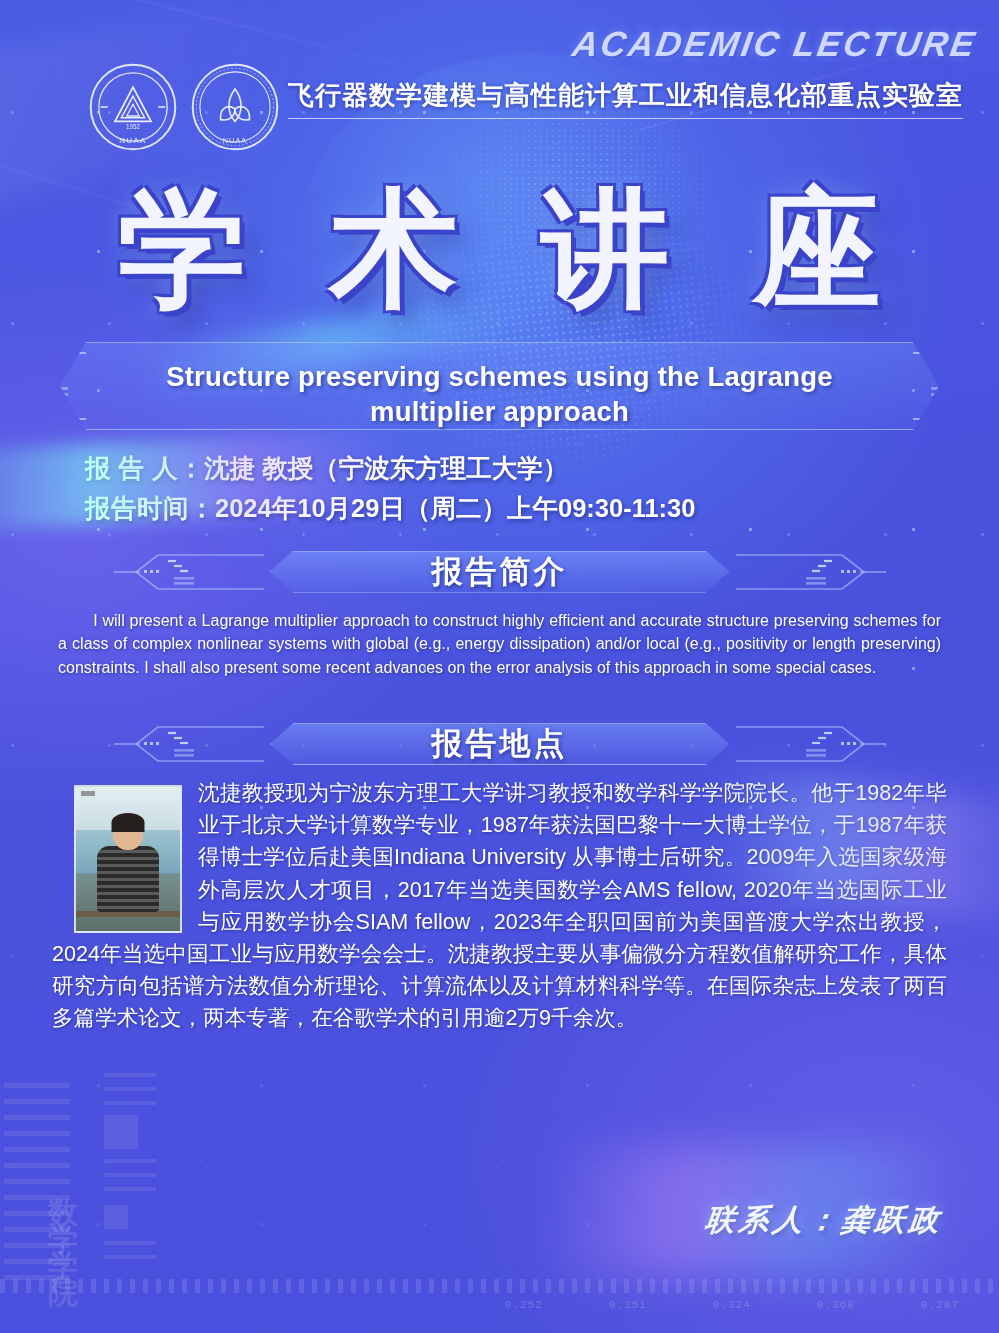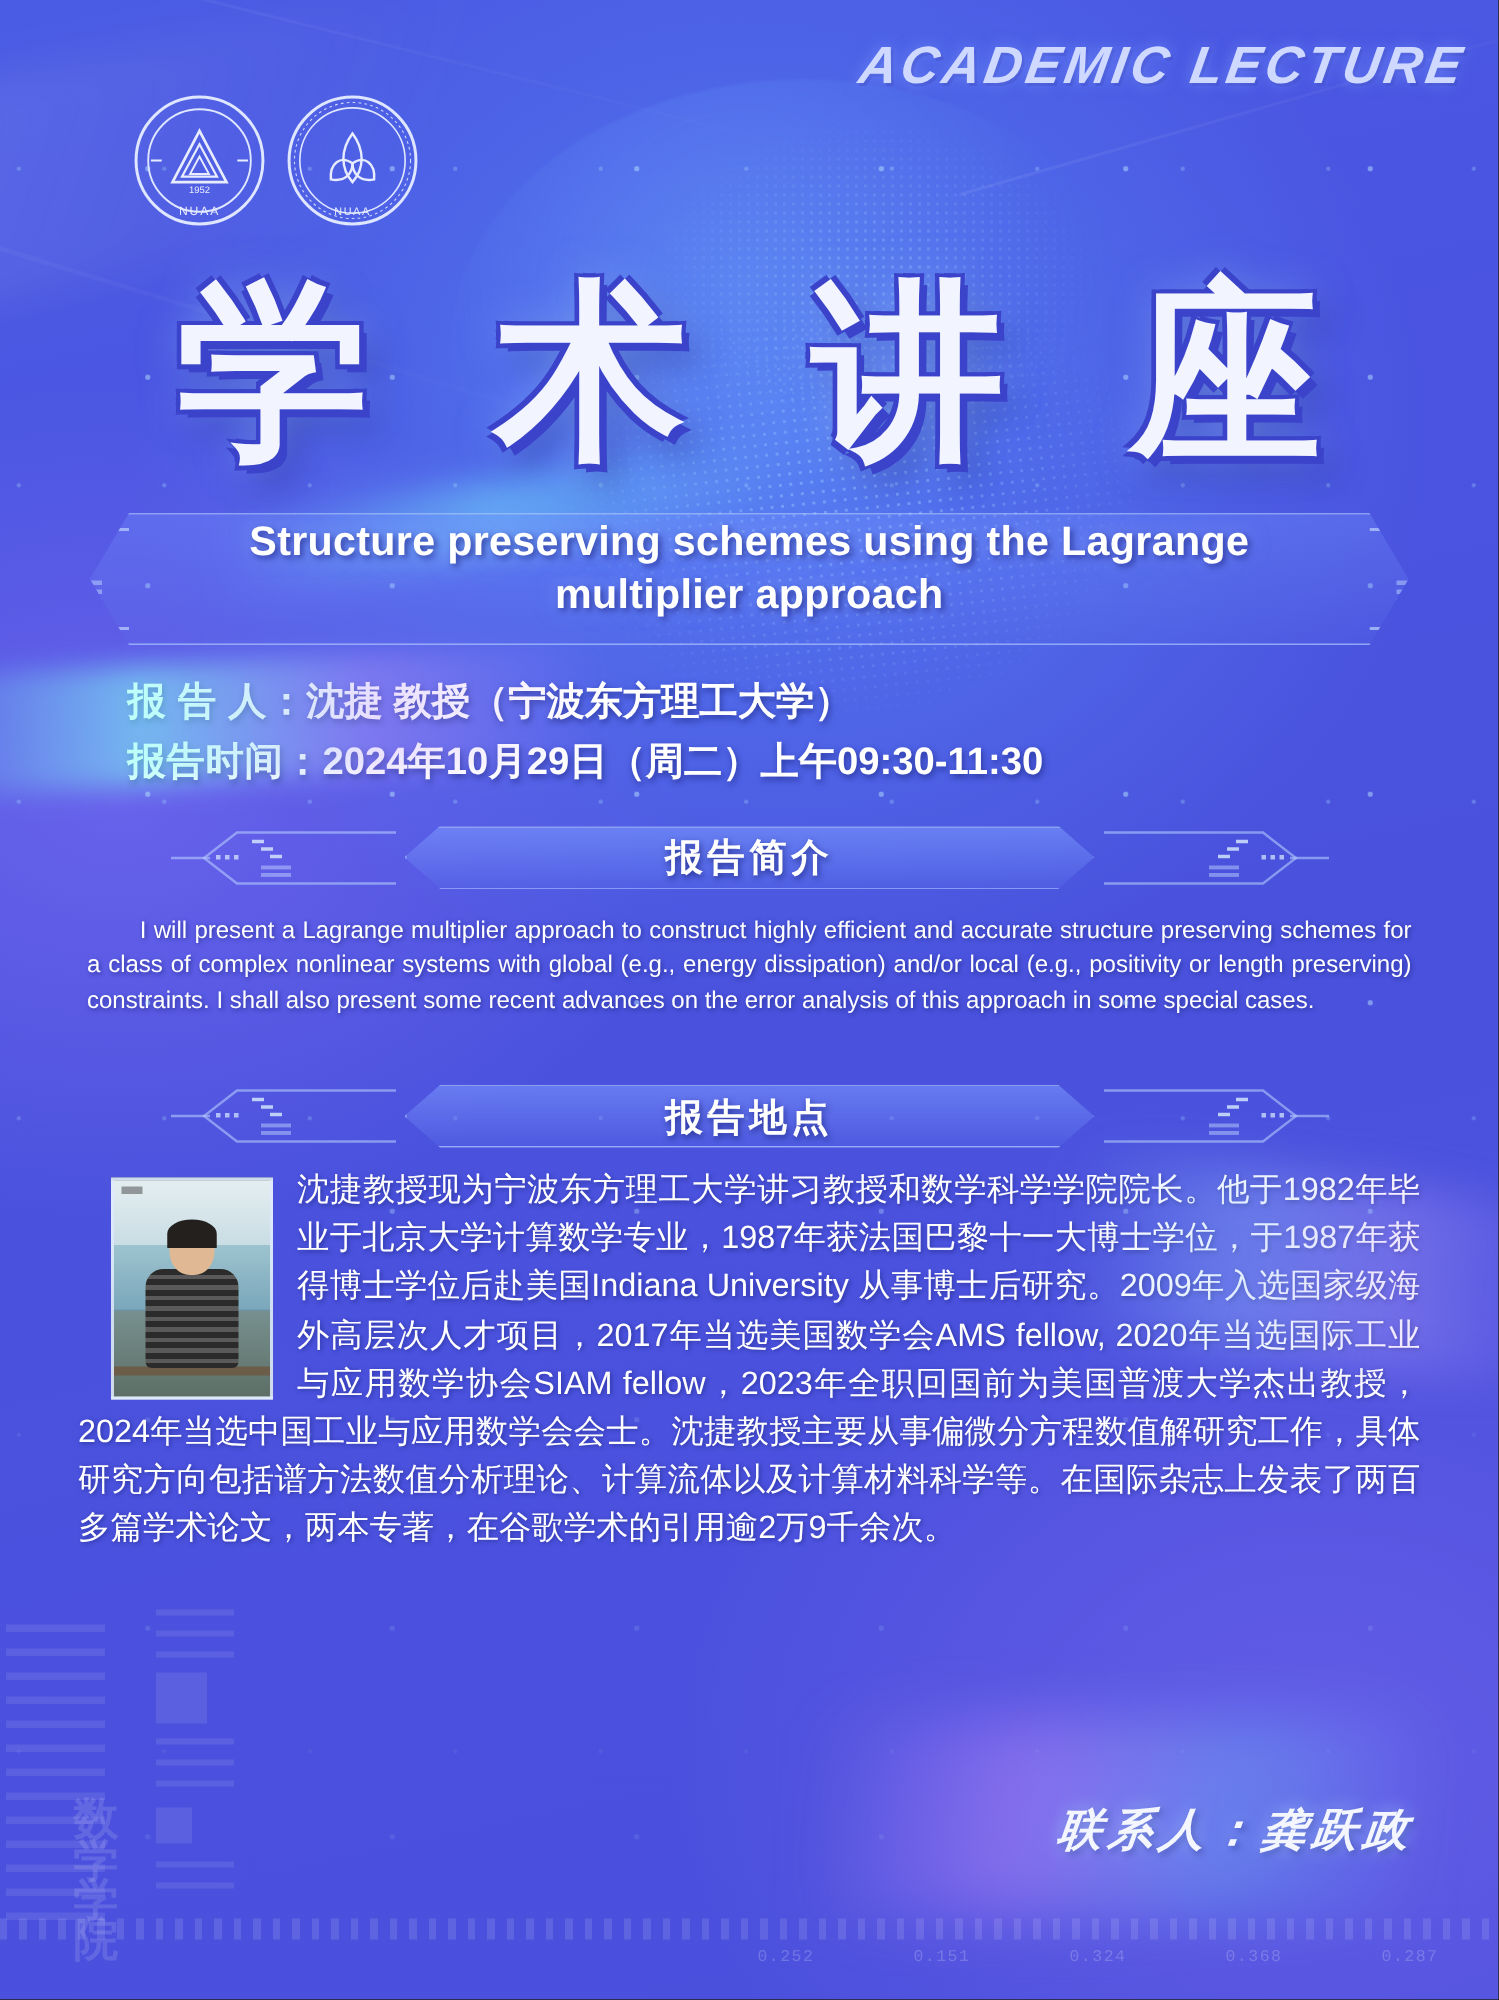--- a/index.html
+++ b/index.html
@@ -107,21 +107,21 @@
     color:#f2f4ff;
     text-shadow:
       5px 5px 0 #3a43c9, -3px -3px 0 #3a43c9, 3px -3px 0 #3a43c9, -3px 3px 0 #3a43c9,
       0 0 26px rgba(150,190,255,.55), 10px 12px 22px rgba(30,40,140,.55);
     padding-left:24px;
   }
 
   
   .title-banner{
     position:relative;margin:18px 60px 0;height:88px;
-    display:flex;align-items:flex-start;justify-content:center;text-align:center;
+    display:flex;align-items:flex-end;justify-content:center;text-align:center;
     background:linear-gradient(180deg,rgba(120,150,255,.30),rgba(90,110,235,.18));
     border-top:1px solid rgba(190,215,255,.55);
     border-bottom:1px solid rgba(190,215,255,.55);
     clip-path:polygon(26px 0,calc(100% - 26px) 0,100% 50%,calc(100% - 26px) 100%,26px 100%,0 50%);
   }
   .title-banner .en-title{
     font-size:27.5px;font-weight:700;line-height:1.28;color:#fff;letter-spacing:.2px;
     text-shadow:2px 2px 4px rgba(40,50,150,.85),0 0 14px rgba(150,180,255,.5);
     padding:0 40px;
   }
@@ -135,21 +135,21 @@
 
   
   .sec{position:relative;margin:22px auto 0;width:760px;height:42px;
     display:flex;align-items:center;justify-content:center;}
   .sec .plate{
     position:absolute;left:150px;right:150px;top:0;bottom:0;
     background:linear-gradient(180deg,rgba(126,156,255,.55),rgba(86,106,232,.35));
     border:1px solid rgba(200,220,255,.5);
     clip-path:polygon(24px 0,calc(100% - 24px) 0,100% 50%,calc(100% - 24px) 100%,24px 100%,0 50%);
   }
-  .sec .sec-title{position:relative;font-size:25px;font-weight:700;letter-spacing:3px;
+  .sec .sec-title{position:relative;font-size:31px;font-weight:700;letter-spacing:3px;
     text-shadow:1px 2px 4px rgba(30,40,130,.8);}
   .sec .wing{position:absolute;top:50%;transform:translateY(-50%);width:150px;height:38px;opacity:.9;}
   .sec .wing.l{left:-6px;} .sec .wing.r{right:-6px;}
 
   
   .abstract{
     margin:16px 58px 0;font-size:16px;line-height:1.47;color:#fff;
     text-shadow:1px 1px 3px rgba(30,40,130,.7);text-align:justify;
   }
   .abstract .indent{display:inline-block;width:2.2em;}
@@ -260,20 +260,21 @@
         <circle cx="50" cy="50" r="39" fill="none" stroke="#dfe6ff" stroke-width="1.2"></circle>
         <circle cx="50" cy="50" r="43" fill="none" stroke="#cfd8ff" stroke-width="0.8" stroke-dasharray="2 2.4"></circle>
         <path d="M50 30 C41 42 41 56 50 66 C59 56 59 42 50 30 Z" fill="none" stroke="#e7ecff" stroke-width="1.8"></path>
         <path d="M50 52 C41 46 33 52 34 64 C44 66 50 60 50 52 Z" fill="none" stroke="#e7ecff" stroke-width="1.8"></path>
         <path d="M50 52 C59 46 67 52 66 64 C56 66 50 60 50 52 Z" fill="none" stroke="#e7ecff" stroke-width="1.8"></path>
         <text x="50" y="90" font-size="8" fill="#e7ecff" text-anchor="middle" letter-spacing="1.2" font-family="'Liberation Sans',sans-serif">NUAA</text>
       </svg>
     </div>
 
     <div class="lab-name">
+      <div class="lab-cn">飞行器数学建模与高性能计算工业和信息化部重点实验室</div>
       <div class="lab-rule"></div>
     </div>
   </div>
 
   <div class="main-title">学 术 讲 座</div>
 
   <div class="title-banner">
     <svg class="deco-side left" viewBox="0 0 84 70">
       <path d="M84 2 L30 2 L4 35 L30 68 L84 68" fill="none" stroke="rgba(200,222,255,.75)" stroke-width="2"></path>
       <g stroke="rgba(210,230,255,.85)" stroke-width="2.4">

